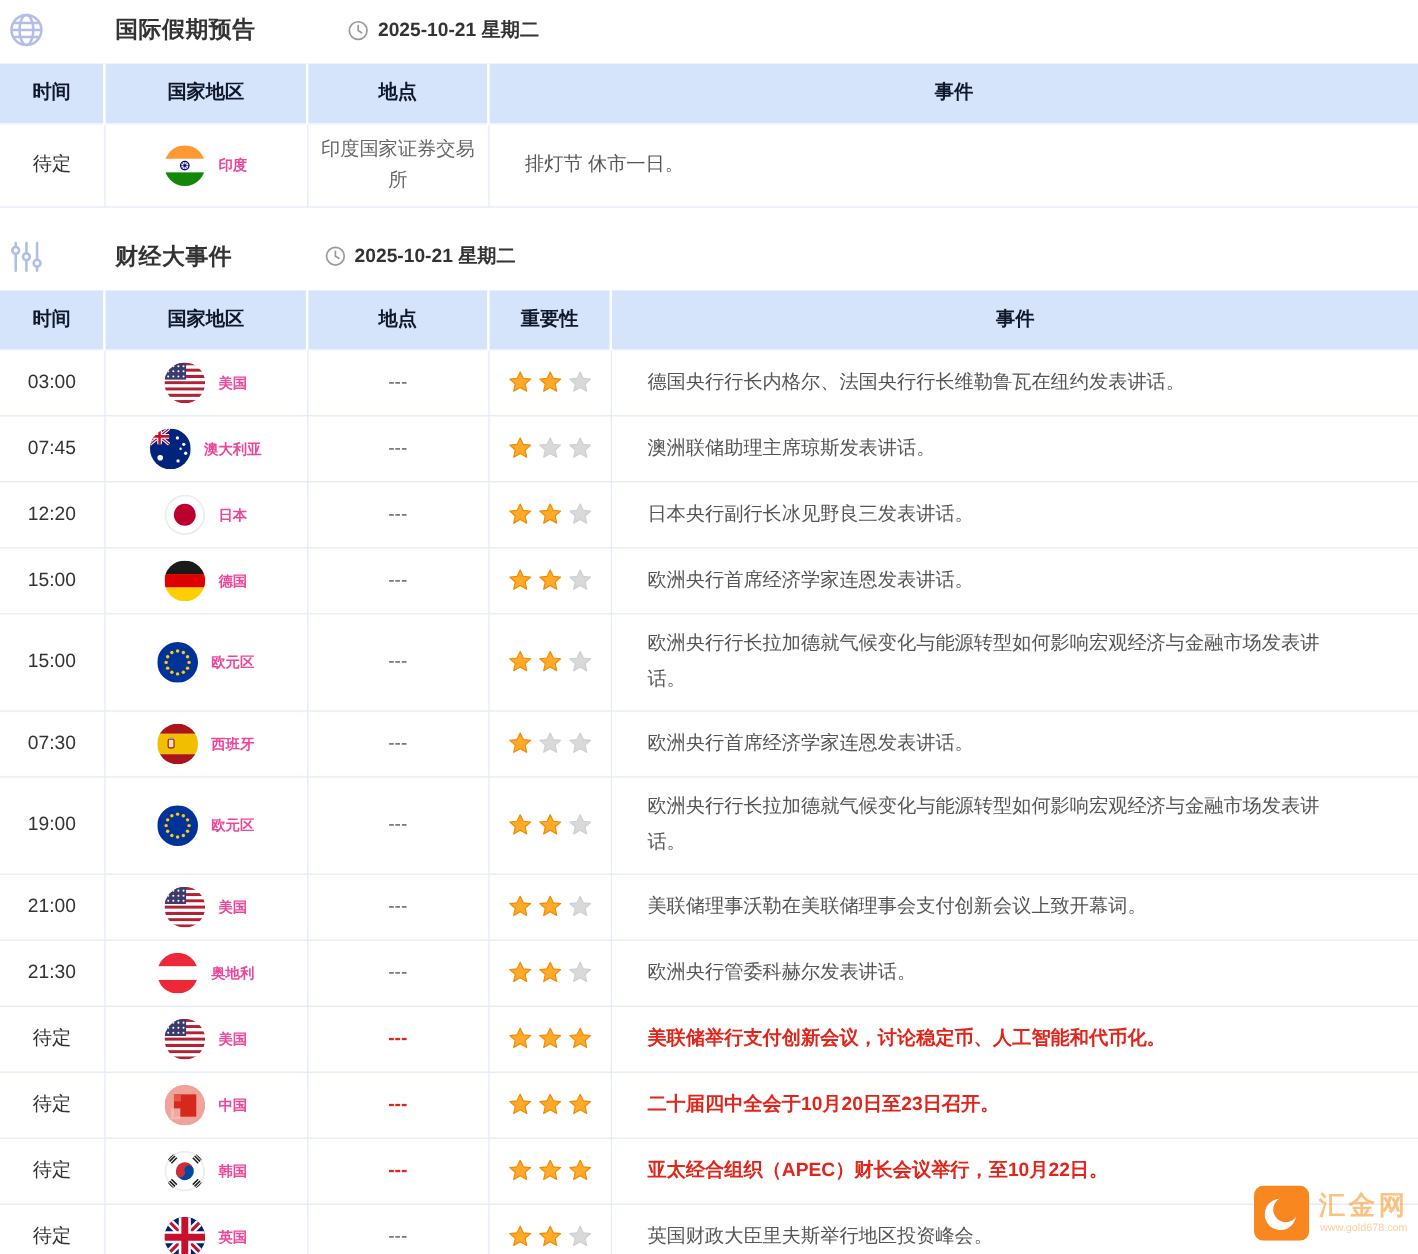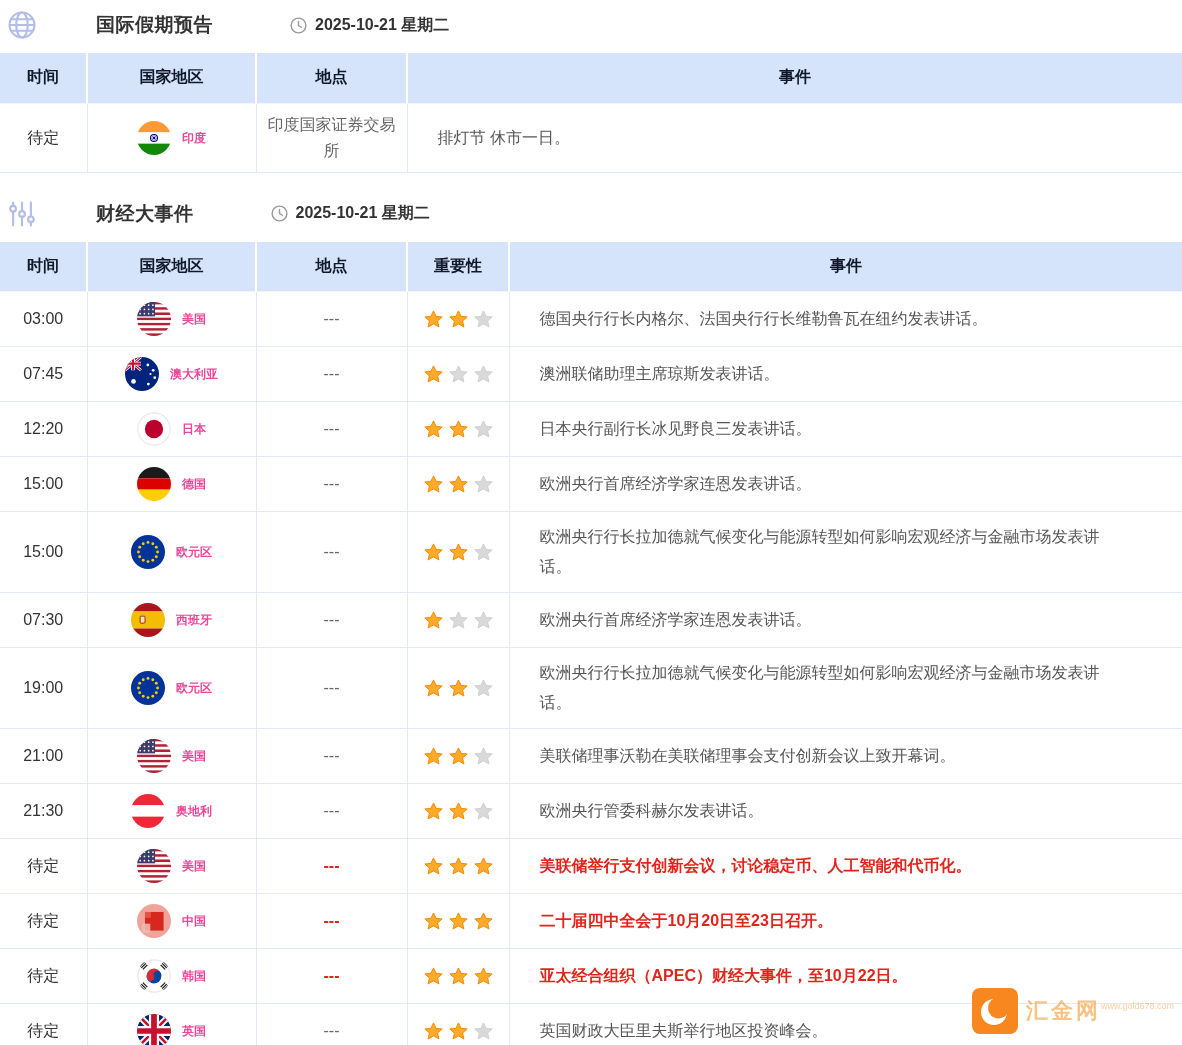--- a/index.html
+++ b/index.html
@@ -37,21 +37,21 @@
   td.c-loc { text-align:center; color:#666; line-height:26px; padding:8px 10px; }
   td.c-loc.red, td.c-event.red { color:#e1251b; font-weight:bold; }
   td.c-imp { text-align:center; }
   .stars { display:inline-flex; gap:4px; vertical-align:middle; }
   .star { width:21px; height:21px; display:inline-flex; }
   td.c-event { text-align:left; padding-left:30px; padding-right:80px; }
   .gap { height:16px; }
 
   .watermark { position:absolute; top:988px; right:8px; display:flex; align-items:center; gap:8px; z-index:5; }
   .wm-logo { width:46px; height:46px; }
-  .wm-text { display:flex; flex-direction:row; line-height:1.05; }
+  .wm-text { display:flex; flex-direction:column; line-height:1.05; }
   .wm-name { font-size:22px; font-weight:bold; color:#f7921e; opacity:0.55; letter-spacing:3px; }
   .wm-url { font-size:9px; color:#f7921e; opacity:0.45; margin-top:3px;text-align:center; }
 </style>
 </head>
 <body>
 
 <div class="section">
   <div class="sec-head">
     <span class="sec-icon">
         <svg width="32" height="32" viewBox="0 0 36 36">
@@ -767,21 +767,21 @@
                 <svg width="21" height="21" viewBox="0 0 24 24">
                   <path d="M12 2.2l3 6.2 6.9.7-5.2 4.6 1.5 6.8L12 17l-6.2 3.5 1.5-6.8L2.1 9.1l6.9-.7z" fill="#ffaa2b" stroke="#f08a00" stroke-width="1.1" stroke-linejoin="round"></path>
                 </svg>
               </span>
               <span class="star">
                 <svg width="21" height="21" viewBox="0 0 24 24">
                   <path d="M12 2.2l3 6.2 6.9.7-5.2 4.6 1.5 6.8L12 17l-6.2 3.5 1.5-6.8L2.1 9.1l6.9-.7z" fill="#ffaa2b" stroke="#f08a00" stroke-width="1.1" stroke-linejoin="round"></path>
                 </svg>
               </span>
             </span></td>
-          <td class="c-event red">亚太经合组织（APEC）财经大事件，至10月22日。</td>
+          <td class="c-event red">亚太经合组织（APEC）财长会议举行，至10月22日。</td>
         </tr>
         <tr>
           <td class="c-time">待定</td>
           <td class="c-country">
             <span class="country-inner">
               <span class="flag">
                 <svg width="34" height="34" viewBox="0 0 32 32">
                   <defs>
                     <clipPath id="cp14">
                       <circle cx="16" cy="16" r="16"></circle>

